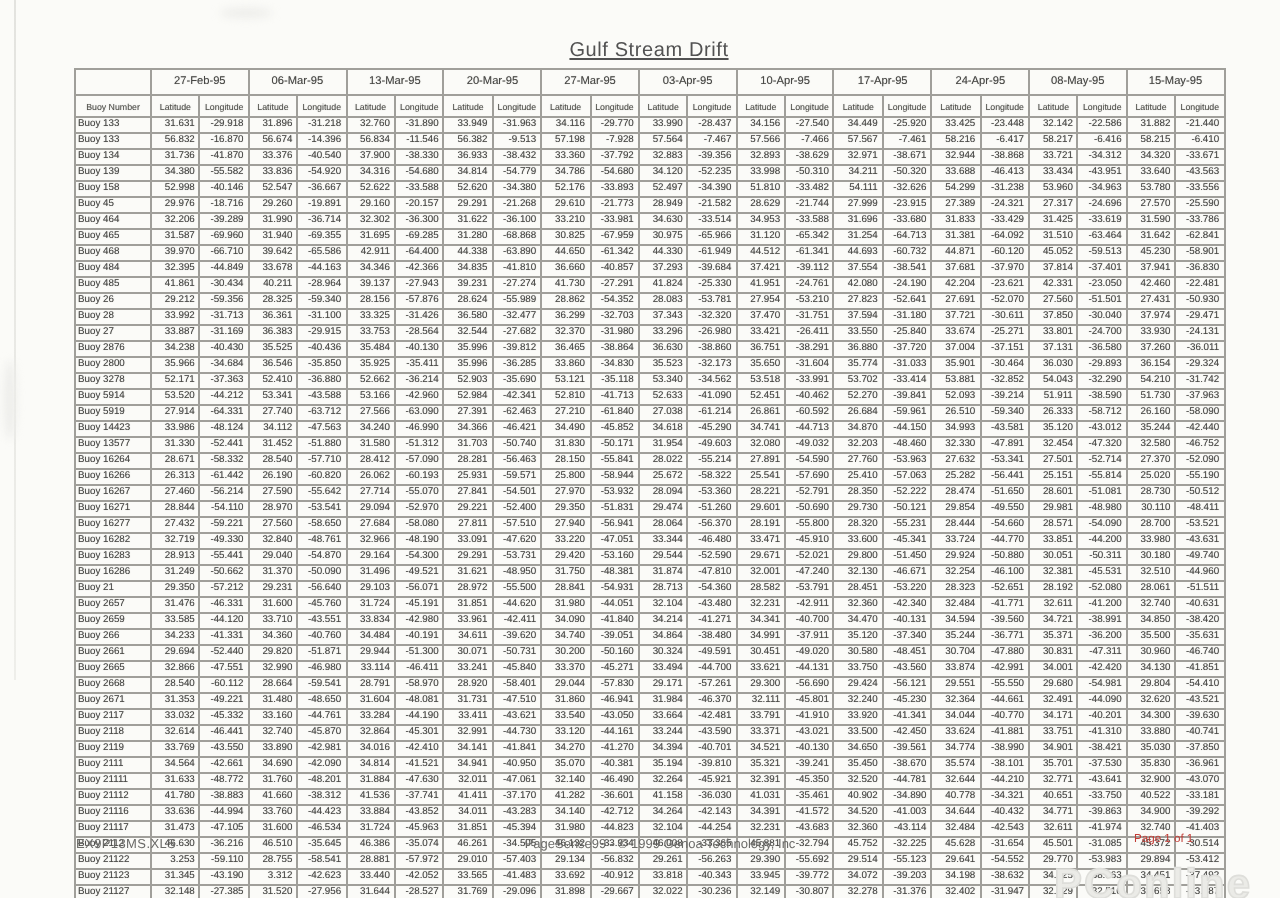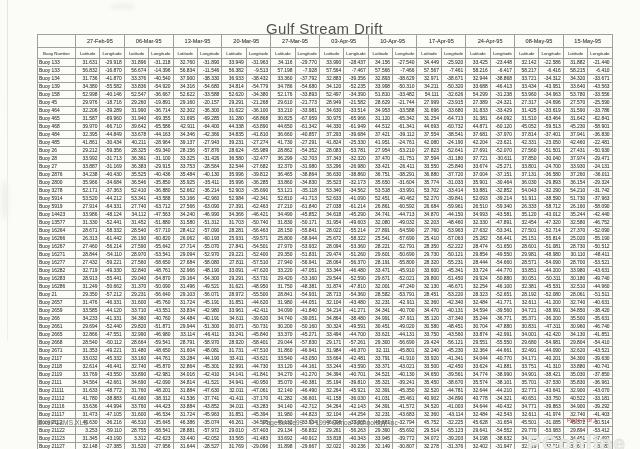--- a/index.html
+++ b/index.html
@@ -9,22 +9,23 @@
     font-family:"Liberation Sans", sans-serif;
     color:#3f3f3f;
   }
   .page-edge{
     position:absolute;left:7px;top:0;width:1px;height:340px;
     background:linear-gradient(#e3e3df,#eeeeea);
   }
   .scan-smudge{position:absolute;background:#ededea;border-radius:50%;filter:blur(2px);}
   .title{
     position:absolute;left:37px;top:20px;width:575px;
-    text-align:center;font-size:15px;color:#525252;
+    text-align:center;font-size:10px;color:#525252;
     letter-spacing:0.3px;
+    text-decoration:underline;
   }
   .table-wrap{position:absolute;left:37px;top:34px;width:575px;height:370px;}
   table{
     border-collapse:collapse;table-layout:fixed;width:575px;height:370px;
     border:1px solid #8c8c88;
   }
   td{
     border:0.6px solid #a09f9a;
     overflow:hidden;white-space:nowrap;
     color:#474744;

